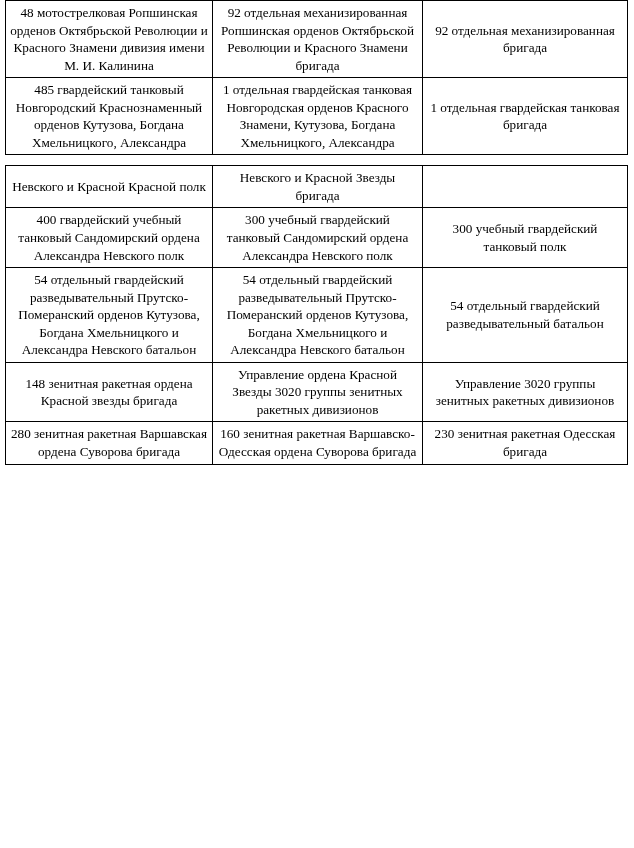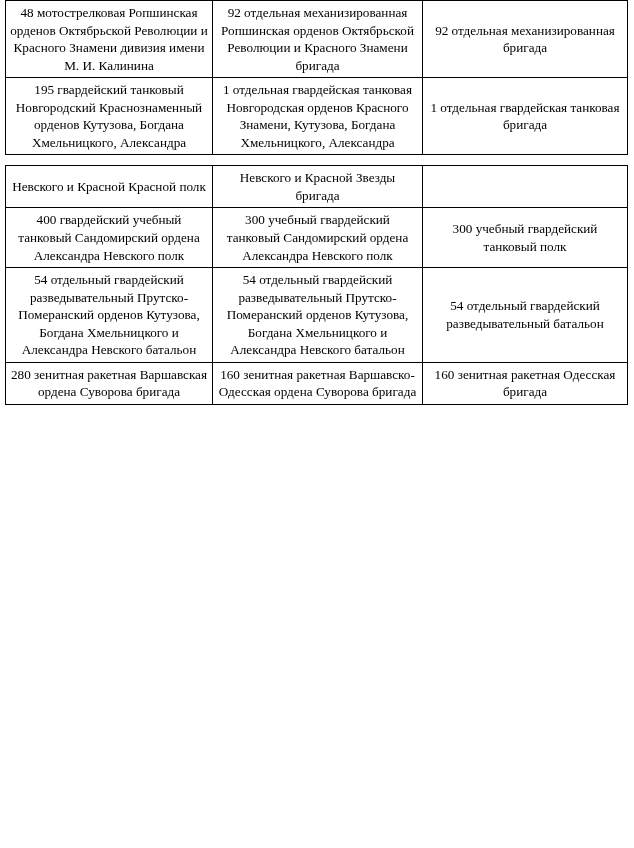--- a/index.html
+++ b/index.html
@@ -55,21 +55,21 @@
         <col class="col-b">
         <col class="col-c">
     </colgroup>
     <tbody>
       <tr>
         <td>48 мотострелковая Ропшинская орденов Октябрьской Революции и Красного Знамени дивизия имени М. И. Калинина</td>
         <td>92 отдельная механизированная Ропшинская орденов Октябрьской Революции и Красного Знамени бригада</td>
         <td>92 отдельная механизированная бригада</td>
       </tr>
       <tr>
-        <td>195 гвардейский танковый Новгородский Краснознаменный орденов Кутузова, Богдана Хмельницкого, Александра</td>
+        <td>485 гвардейский танковый Новгородский Краснознаменный орденов Кутузова, Богдана Хмельницкого, Александра</td>
         <td>1 отдельная гвардейская танковая Новгородская орденов Красного Знамени, Кутузова, Богдана Хмельницкого, Александра</td>
         <td>1 отдельная гвардейская танковая бригада</td>
       </tr>
     </tbody>
   </table>
 
   <div class="section-gap"></div>
 
   <table class="table-block">
     <colgroup>
@@ -87,20 +87,25 @@
         <td>400 гвардейский учебный танковый Сандомирский ордена Александра Невского полк</td>
         <td>300 учебный гвардейский танковый Сандомирский ордена Александра Невского полк</td>
         <td>300 учебный гвардейский танковый полк</td>
       </tr>
       <tr>
         <td>54 отдельный гвардейский разведывательный Прутско-Померанский орденов Кутузова, Богдана Хмельницкого и Александра Невского батальон</td>
         <td>54 отдельный гвардейский разведывательный Прутско-Померанский орденов Кутузова, Богдана Хмельницкого и Александра Невского батальон</td>
         <td>54 отдельный гвардейский разведывательный батальон</td>
       </tr>
       <tr>
+        <td>148 зенитная ракетная ордена Красной звезды бригада</td>
+        <td>Управление ордена Красной Звезды 3020 группы зенитных ракетных дивизионов</td>
+        <td>Управление 3020 группы зенитных ракетных дивизионов</td>
+      </tr>
+      <tr>
         <td>280 зенитная ракетная Варшавская ордена Суворова бригада</td>
         <td>160 зенитная ракетная Варшавско-Одесская ордена Суворова бригада</td>
-        <td>160 зенитная ракетная Одесская бригада</td>
+        <td>230 зенитная ракетная Одесская бригада</td>
       </tr>
     </tbody>
   </table>
 
 </div>
 
 </body></html>

